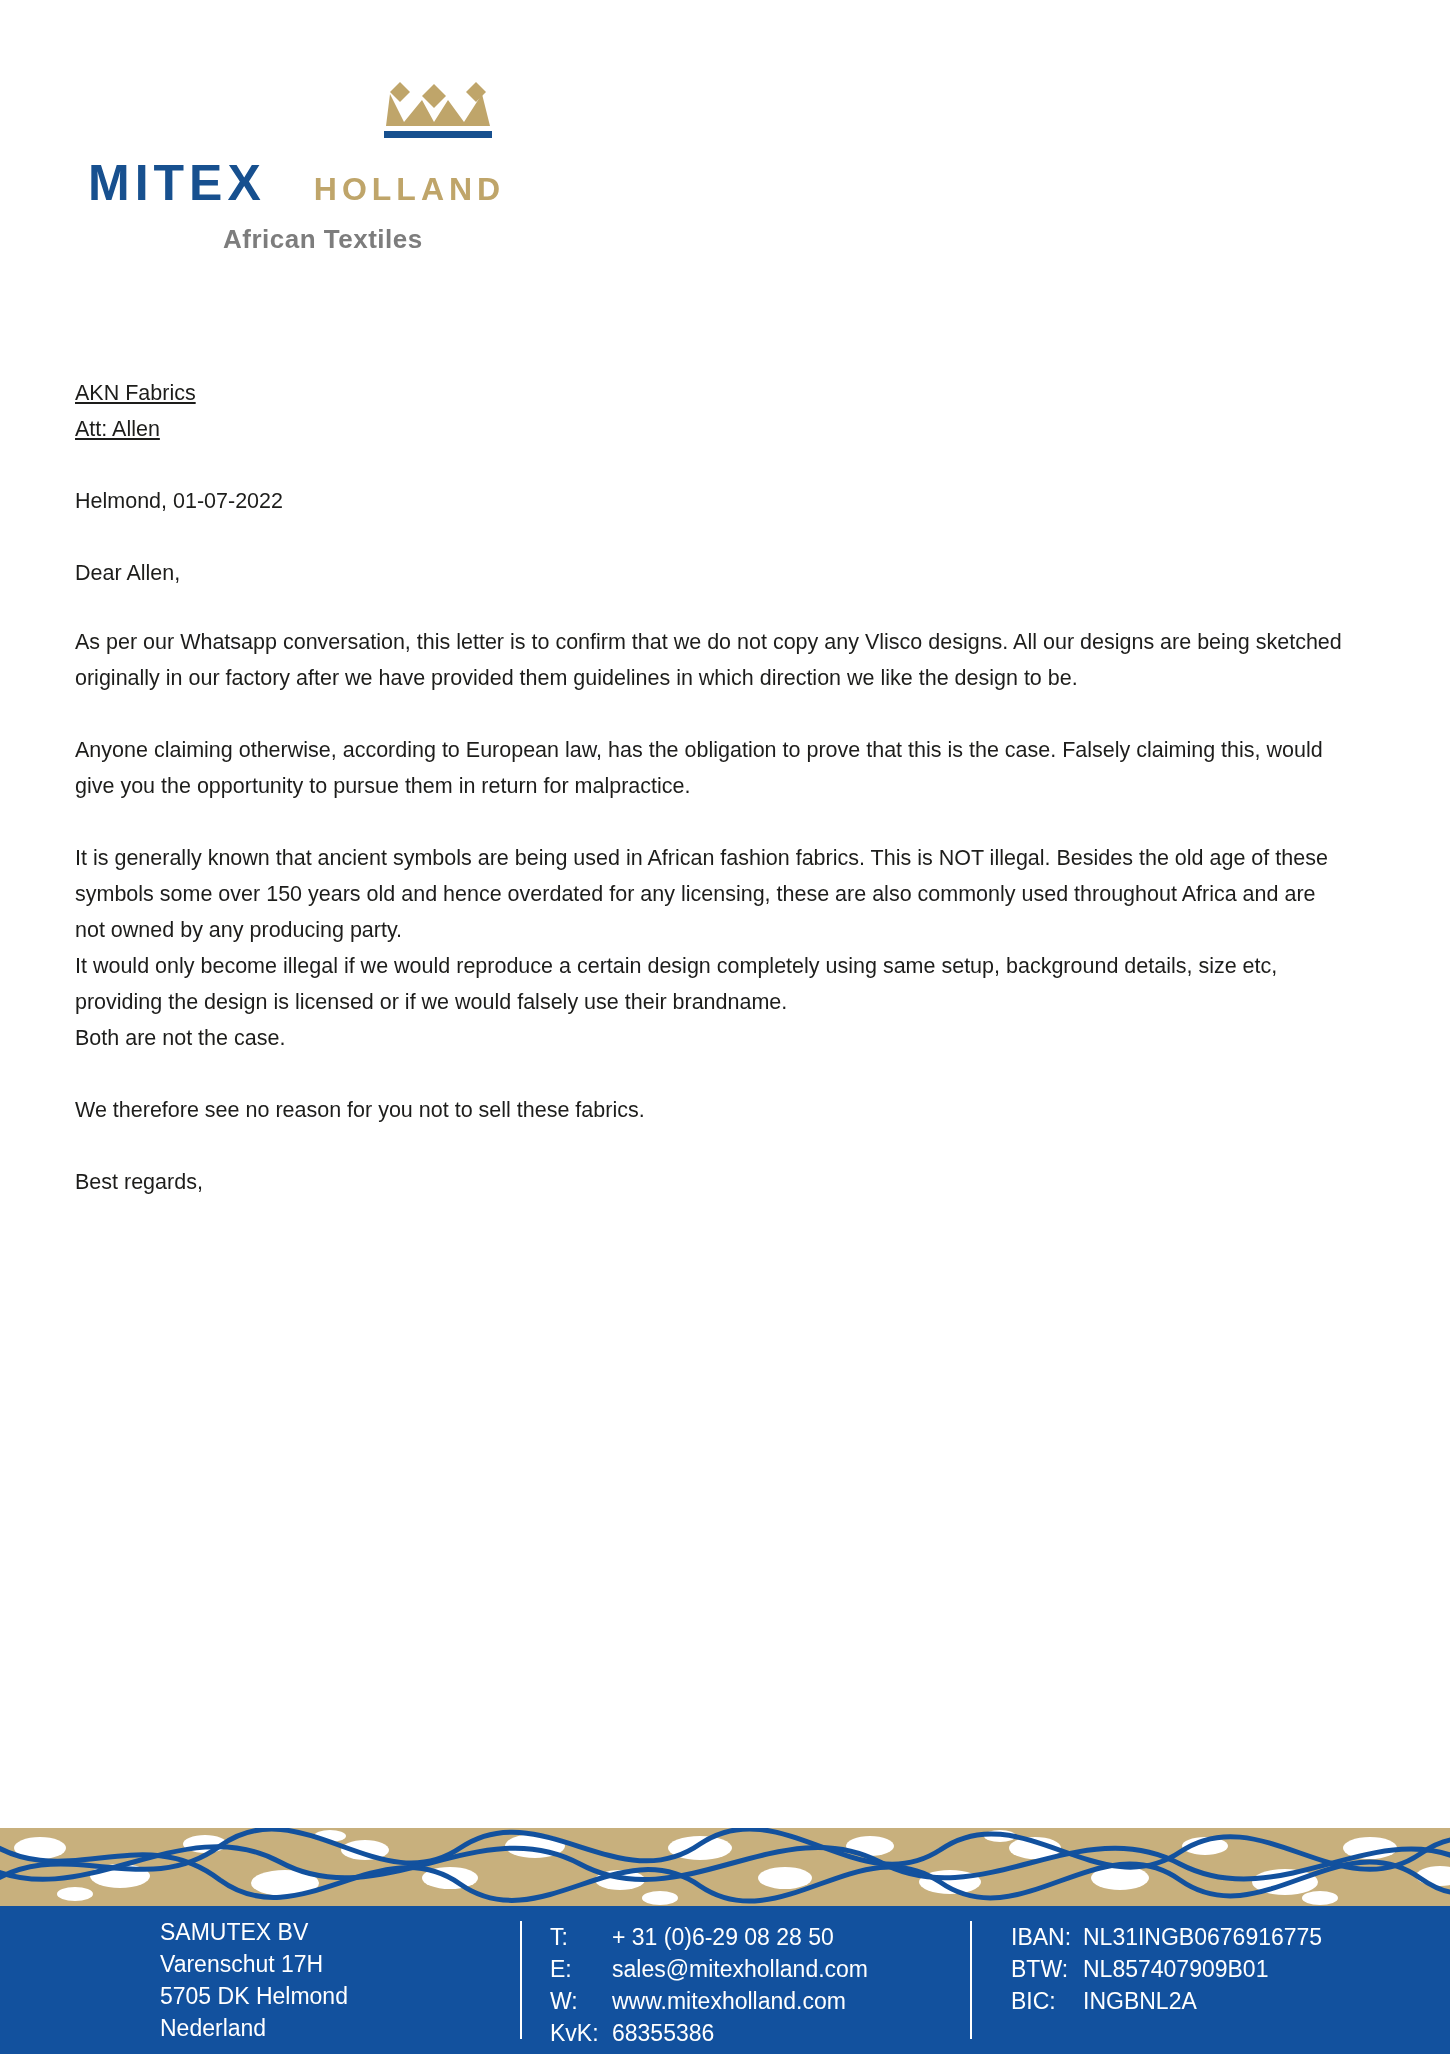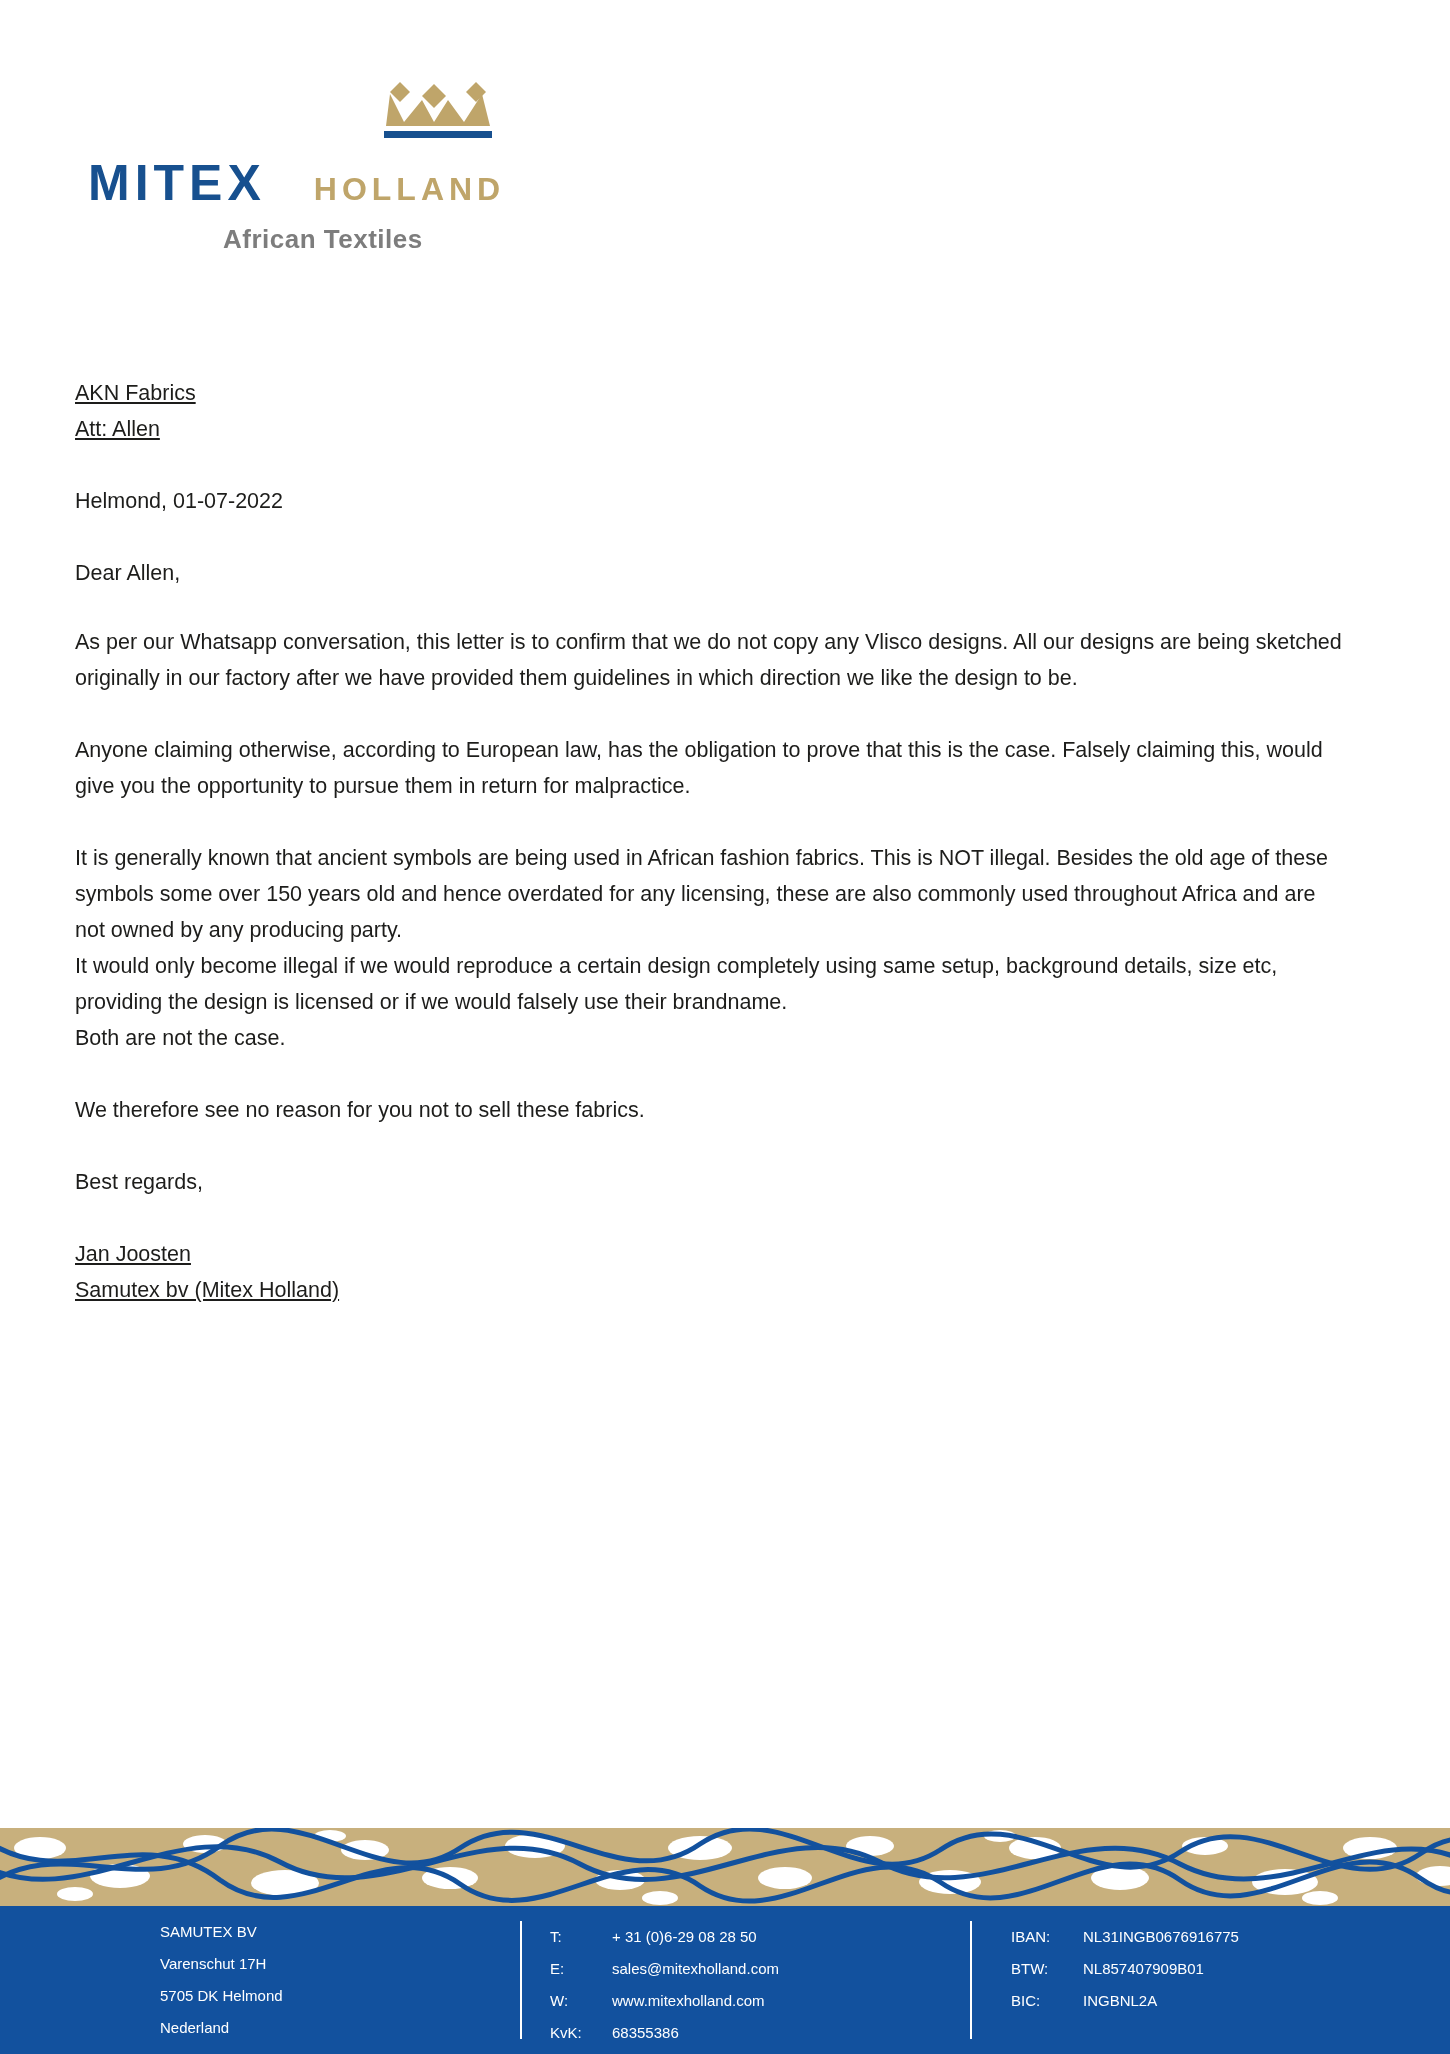--- a/index.html
+++ b/index.html
@@ -102,21 +102,21 @@
   .footer {
     position: absolute;
     left: 0;
     bottom: 0;
     width: 1450px;
     height: 148px;
     background: #12519e;
     color: #ffffff;
     display: flex;
     align-items: center;
-    font-size: 15px;
+    font-size: 23px;
     line-height: 32px;
   }
   .footer-col {
     padding: 0 0 0 0;
   }
   .col-address {
     margin-left: 160px;
     width: 360px;
   }
   .col-contact {
@@ -190,24 +190,20 @@
 
   <div class="block tight">It would only become illegal if we would reproduce a certain design completely using same setup, background details, size etc, providing the design is licensed or if we would falsely use their brandname.</div>
 
   <div class="block">Both are not the case.</div>
 
   <div class="block">We therefore see no reason for you not to sell these fabrics.</div>
 
 
   <div class="block">Best regards,</div>
 
-  <div class="block">
-    <div class="line">Jan Joosten</div>
-    <div class="line">Samutex bv (Mitex Holland)</div>
-  </div>
 </div>
 
 <div class="pattern-band">
   <svg width="1450" height="78" viewBox="0 0 1450 78" preserveAspectRatio="none">
     <rect x="0" y="0" width="1450" height="78" fill="#c8b07d"></rect>
     <g fill="#ffffff">
       <ellipse cx="40" cy="20" rx="26" ry="11"></ellipse>
       <ellipse cx="120" cy="48" rx="30" ry="12"></ellipse>
       <ellipse cx="205" cy="16" rx="22" ry="9"></ellipse>
       <ellipse cx="285" cy="55" rx="34" ry="13"></ellipse>

